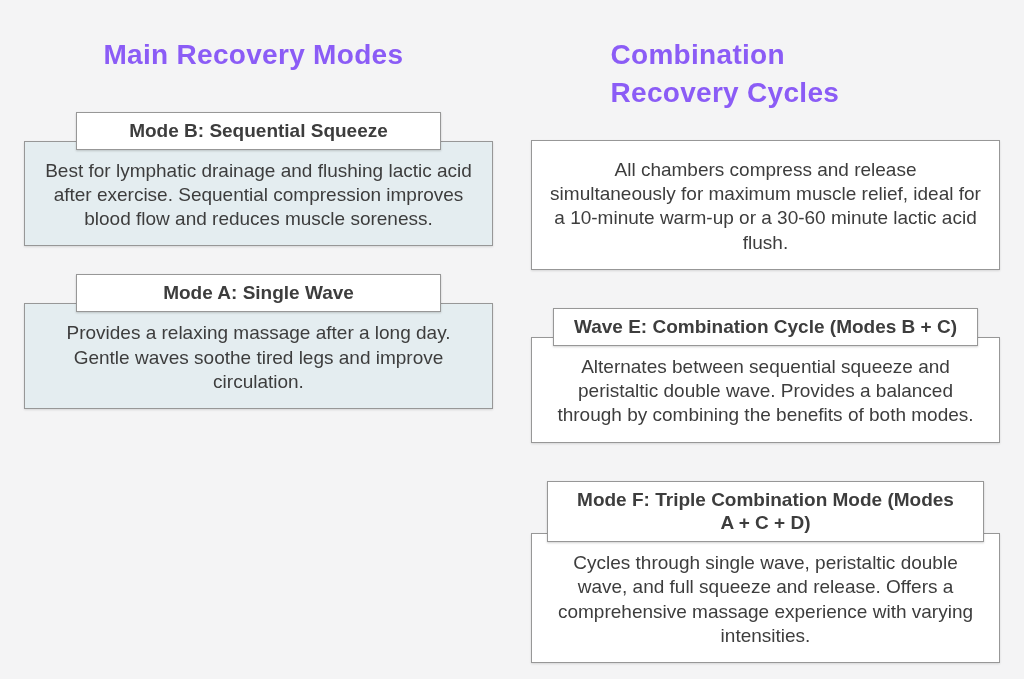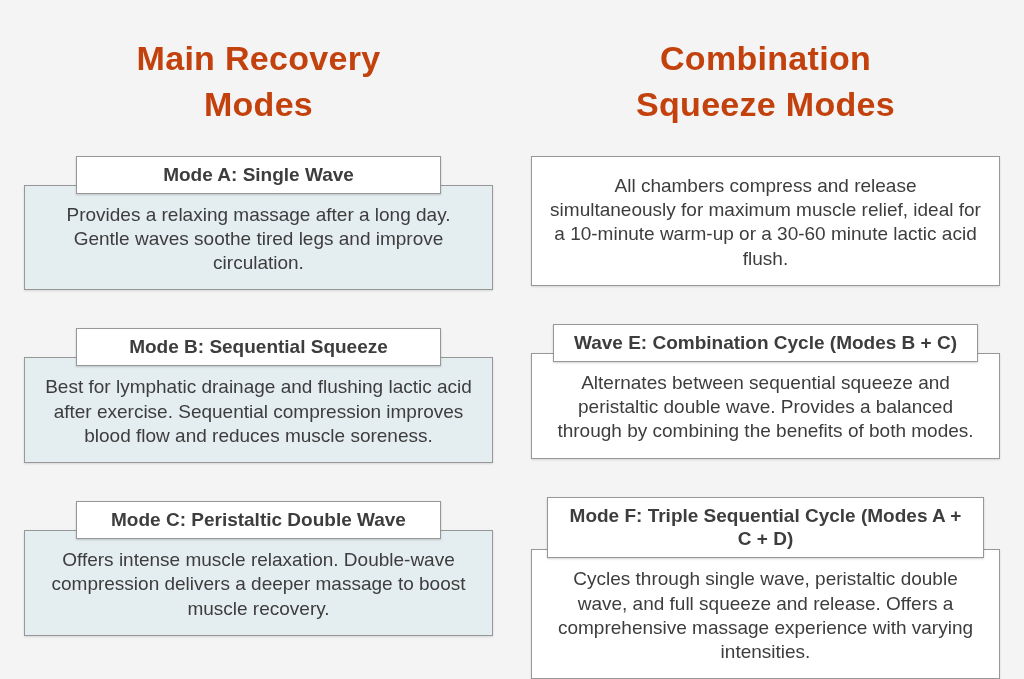--- a/index.html
+++ b/index.html
@@ -20,26 +20,25 @@
   .columns {
     display: flex;
     gap: 38px;
     align-items: flex-start;
   }
   .column {
     flex: 1;
     min-width: 0;
   }
   .heading {
-    text-align: center;
-    font-size: 34px;
+    font-size: 28px;
     font-weight: bold;
     line-height: 1.35;
     letter-spacing: 0.3px;
-    color: #c2410c;
+    color: #8b5cf6;
     margin: 30px auto 10px auto;
     max-width: 310px;
   }
   .card {
     margin-top: 38px;
   }
   .card.first {
     margin-top: 28px;
   }
   .card-title {
@@ -74,48 +73,44 @@
 </style>
 </head>
 <body>
 
 <div class="page">
   <div class="columns">
 
     <div class="column col-left">
       <div class="heading">Main Recovery Modes</div>
 
+      <div class="card">
+        <div class="card-title">Mode B: Sequential Squeeze</div>
+        <div class="card-body">Best for lymphatic drainage and flushing lactic acid after exercise. Sequential compression improves blood flow and reduces muscle soreness.</div>
+      </div>
+
       <div class="card first">
         <div class="card-title">Mode A: Single Wave</div>
         <div class="card-body">Provides a relaxing massage after a long day. Gentle waves soothe tired legs and improve circulation.</div>
       </div>
 
-      <div class="card">
-        <div class="card-title">Mode B: Sequential Squeeze</div>
-        <div class="card-body">Best for lymphatic drainage and flushing lactic acid after exercise. Sequential compression improves blood flow and reduces muscle soreness.</div>
-      </div>
-
-      <div class="card">
-        <div class="card-title">Mode C: Peristaltic Double Wave</div>
-        <div class="card-body">Offers intense muscle relaxation. Double-wave compression delivers a deeper massage to boost muscle recovery.</div>
-      </div>
     </div>
 
     <div class="column col-right">
-      <div class="heading">Combination Squeeze Modes</div>
+      <div class="heading">Combination Recovery Cycles</div>
 
       <div class="card first">
         <div class="card-body">All chambers compress and release simultaneously for maximum muscle relief, ideal for a 10-minute warm-up or a 30-60 minute lactic acid flush.</div>
       </div>
 
       <div class="card">
         <div class="card-title">Wave E: Combination Cycle (Modes B + C)</div>
         <div class="card-body">Alternates between sequential squeeze and peristaltic double wave. Provides a balanced through by combining the benefits of both modes.</div>
       </div>
 
       <div class="card">
-        <div class="card-title">Mode F: Triple Sequential Cycle (Modes A + C + D)</div>
+        <div class="card-title">Mode F: Triple Combination Mode (Modes A + C + D)</div>
         <div class="card-body">Cycles through single wave, peristaltic double wave, and full squeeze and release. Offers a comprehensive massage experience with varying intensities.</div>
       </div>
     </div>
 
   </div>
 </div>
 
 </body></html>

